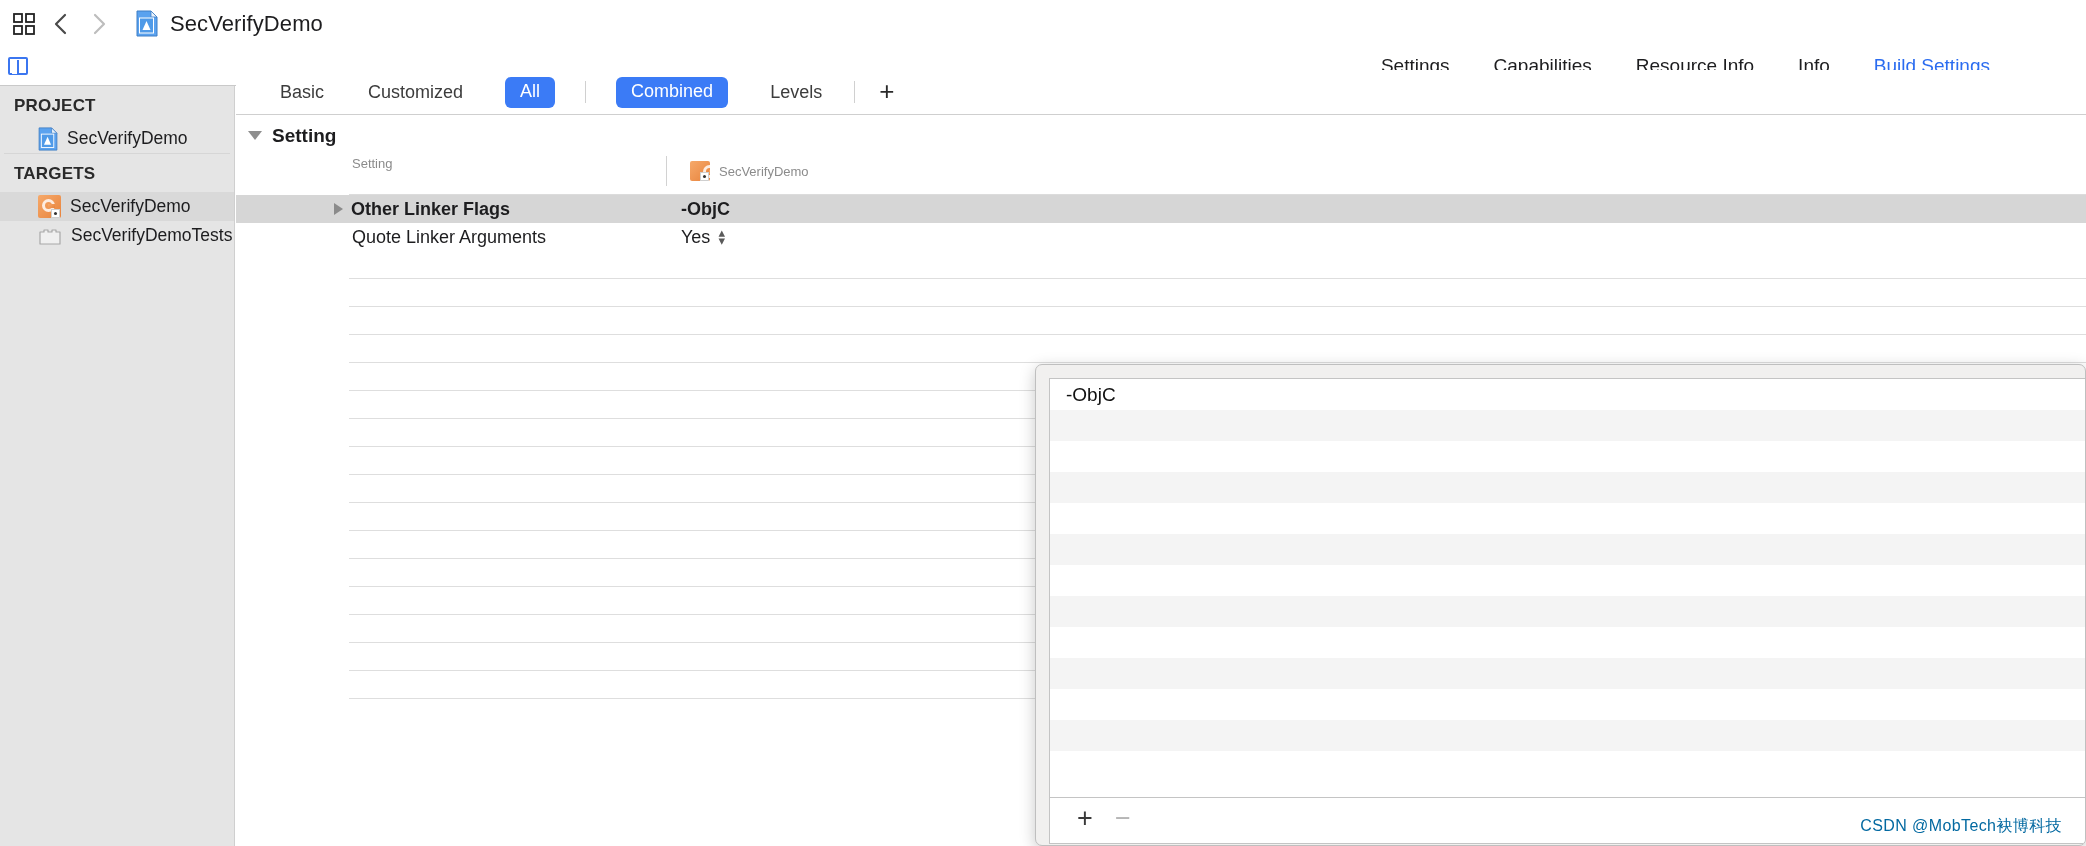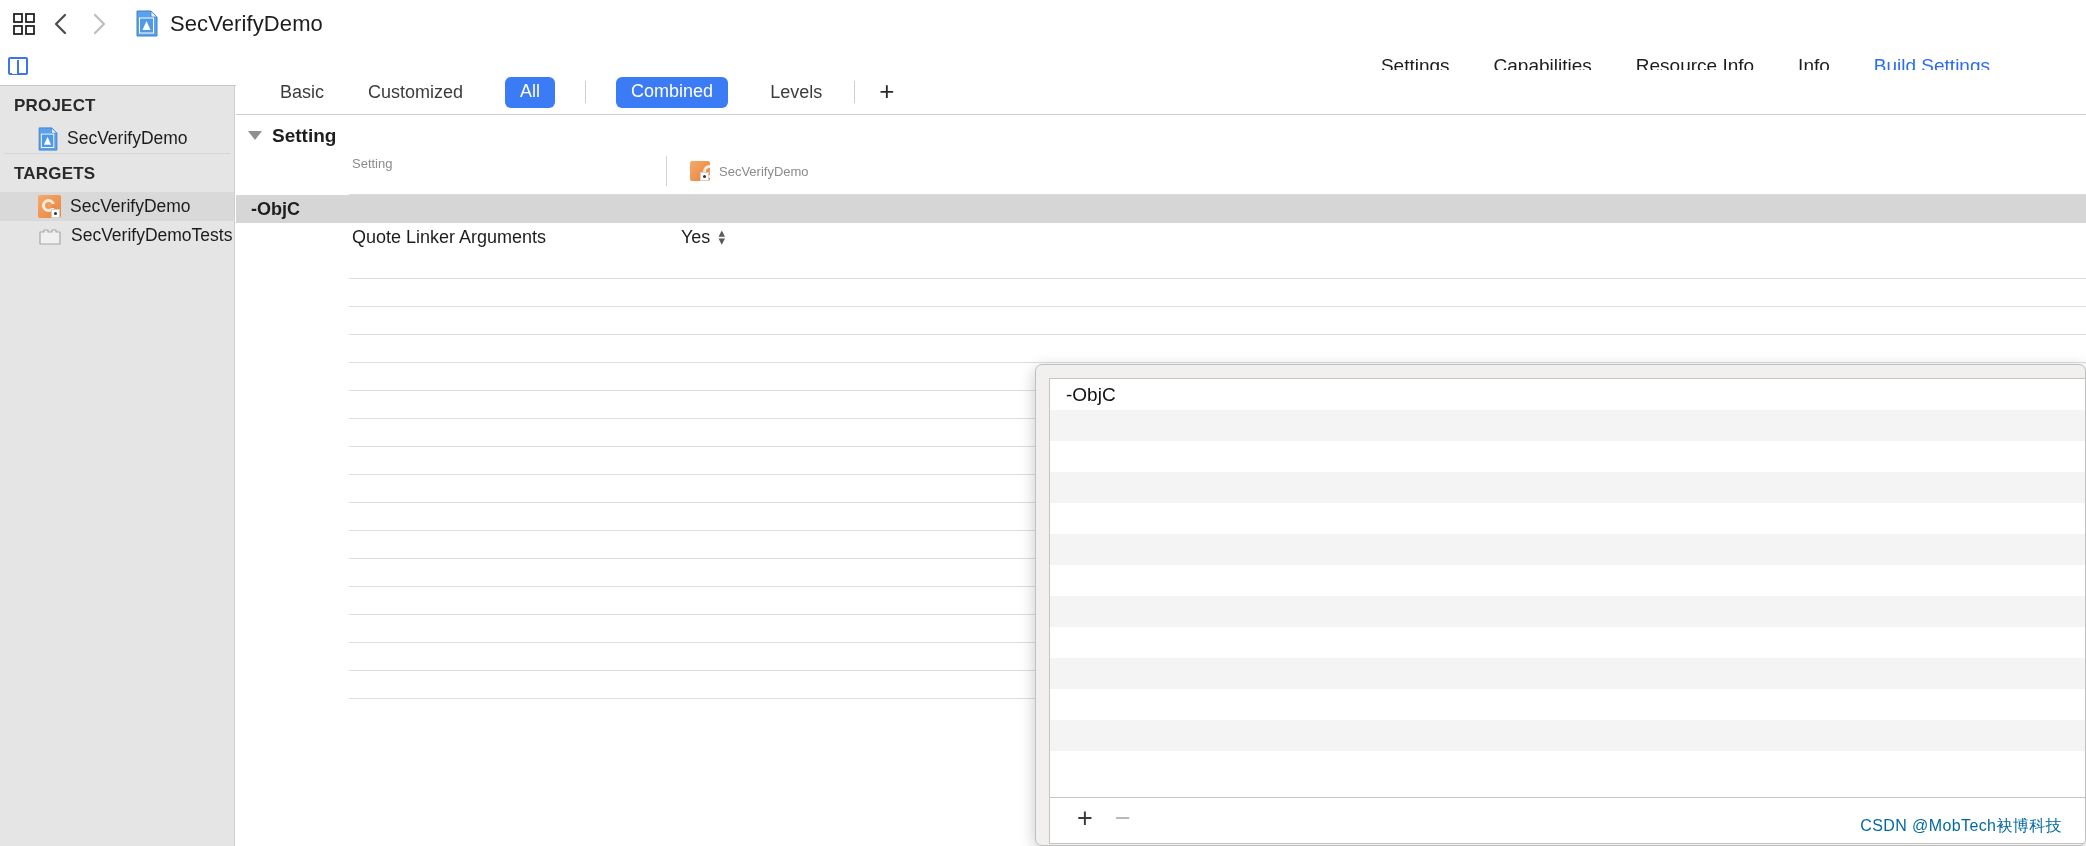--- a/index.html
+++ b/index.html
@@ -354,20 +354,24 @@
         <span class="icn-target-app">
           <span class="ring"></span>
             <span class="pin"></span>
         </span>
         <span>SecVerifyDemo</span>
       </div>
       <div class="table-line" style="bottom:0;"></div>
     </div>
 
     <div class="setting-row selected">
+      <div class="s-name">
+        <span class="s-tri"></span>
+        <span>Other Linker Flags</span>
+      </div>
       <div class="s-value">
         <span>-ObjC</span>
       </div>
     </div>
 
     <div class="setting-row">
       <div class="s-name">
         <span>Quote Linker Arguments</span>
       </div>
       <div class="s-value">

